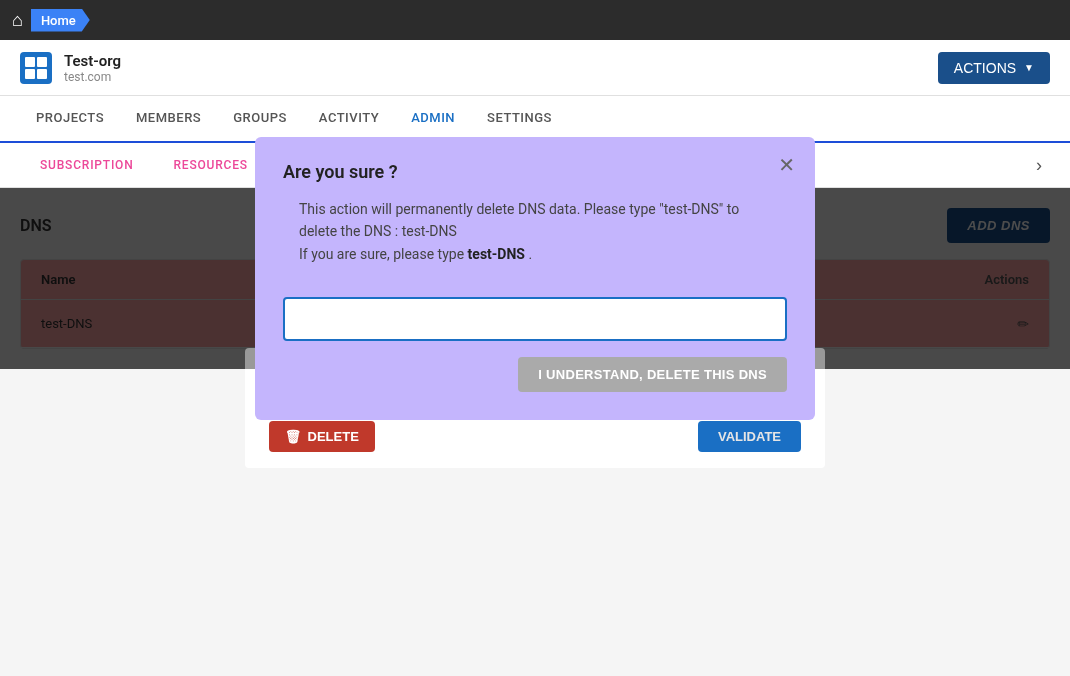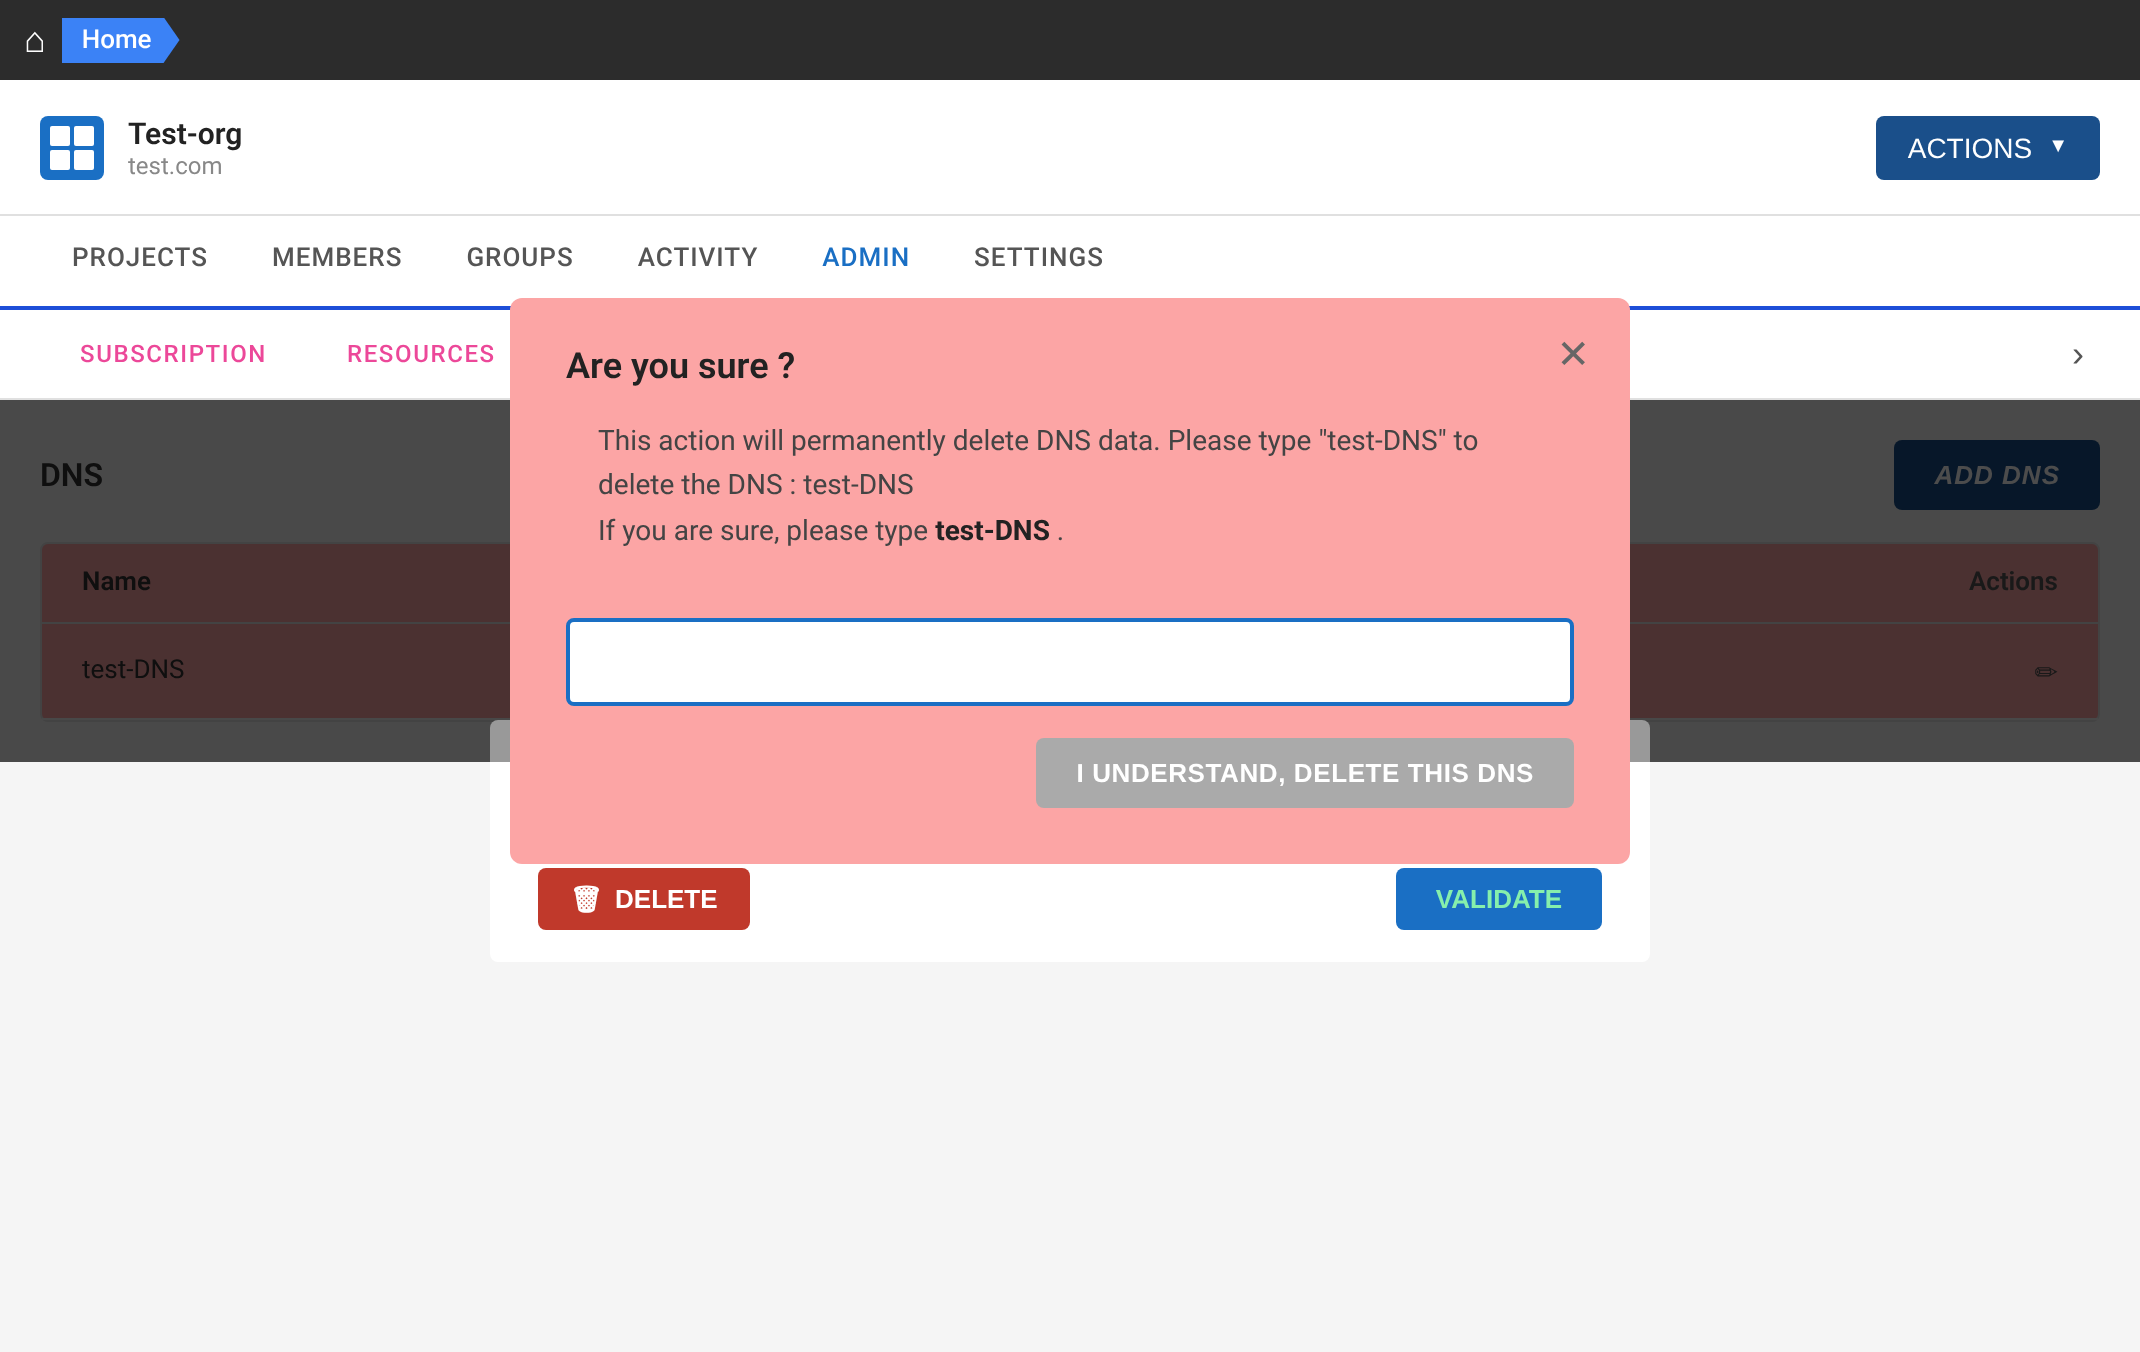--- a/index.html
+++ b/index.html
@@ -30,21 +30,21 @@
       color: white;
       padding: 4px 14px 4px 10px;
       clip-path: polygon(0 0, calc(100% - 8px) 0, 100% 50%, calc(100% - 8px) 100%, 0 100%);
       font-size: 13px;
       font-weight: 500;
     }
 
     
     .org-bar {
       background: white;
-      height: 68px;
+      height: 56px;
       display: flex;
       align-items: center;
       padding: 0 20px;
       border-bottom: 1px solid #e0e0e0;
     }
     .org-icon {
       width: 32px;
       height: 32px;
       background: #1a6fc4;
       border-radius: 4px;
@@ -236,21 +236,21 @@
     .modal-backdrop {
       position: absolute;
       top: 0; left: 0; right: 0; bottom: 0;
       background: rgba(0,0,0,0.4);
       z-index: 30;
       display: flex;
       align-items: center;
       justify-content: center;
     }
     .modal {
-      background: #fca5a5;
+      background: #c4b5fd;
       border-radius: 6px;
       width: 560px;
       padding: 24px 28px 28px;
       position: relative;
       z-index: 40;
     }
     .modal-title {
       font-size: 18px;
       font-weight: 600;
       color: #222;
@@ -317,21 +317,21 @@
       border-radius: 4px;
       font-size: 13px;
       font-weight: 600;
       cursor: pointer;
       display: flex;
       align-items: center;
       gap: 6px;
     }
     .validate-btn {
       background: #1a6fc4;
-      color: #86efac;
+      color: #e5e5e5;
       border: none;
       padding: 8px 20px;
       border-radius: 4px;
       font-size: 13px;
       font-weight: 600;
       cursor: pointer;
     }
   </style>
 </head>
 <body>

